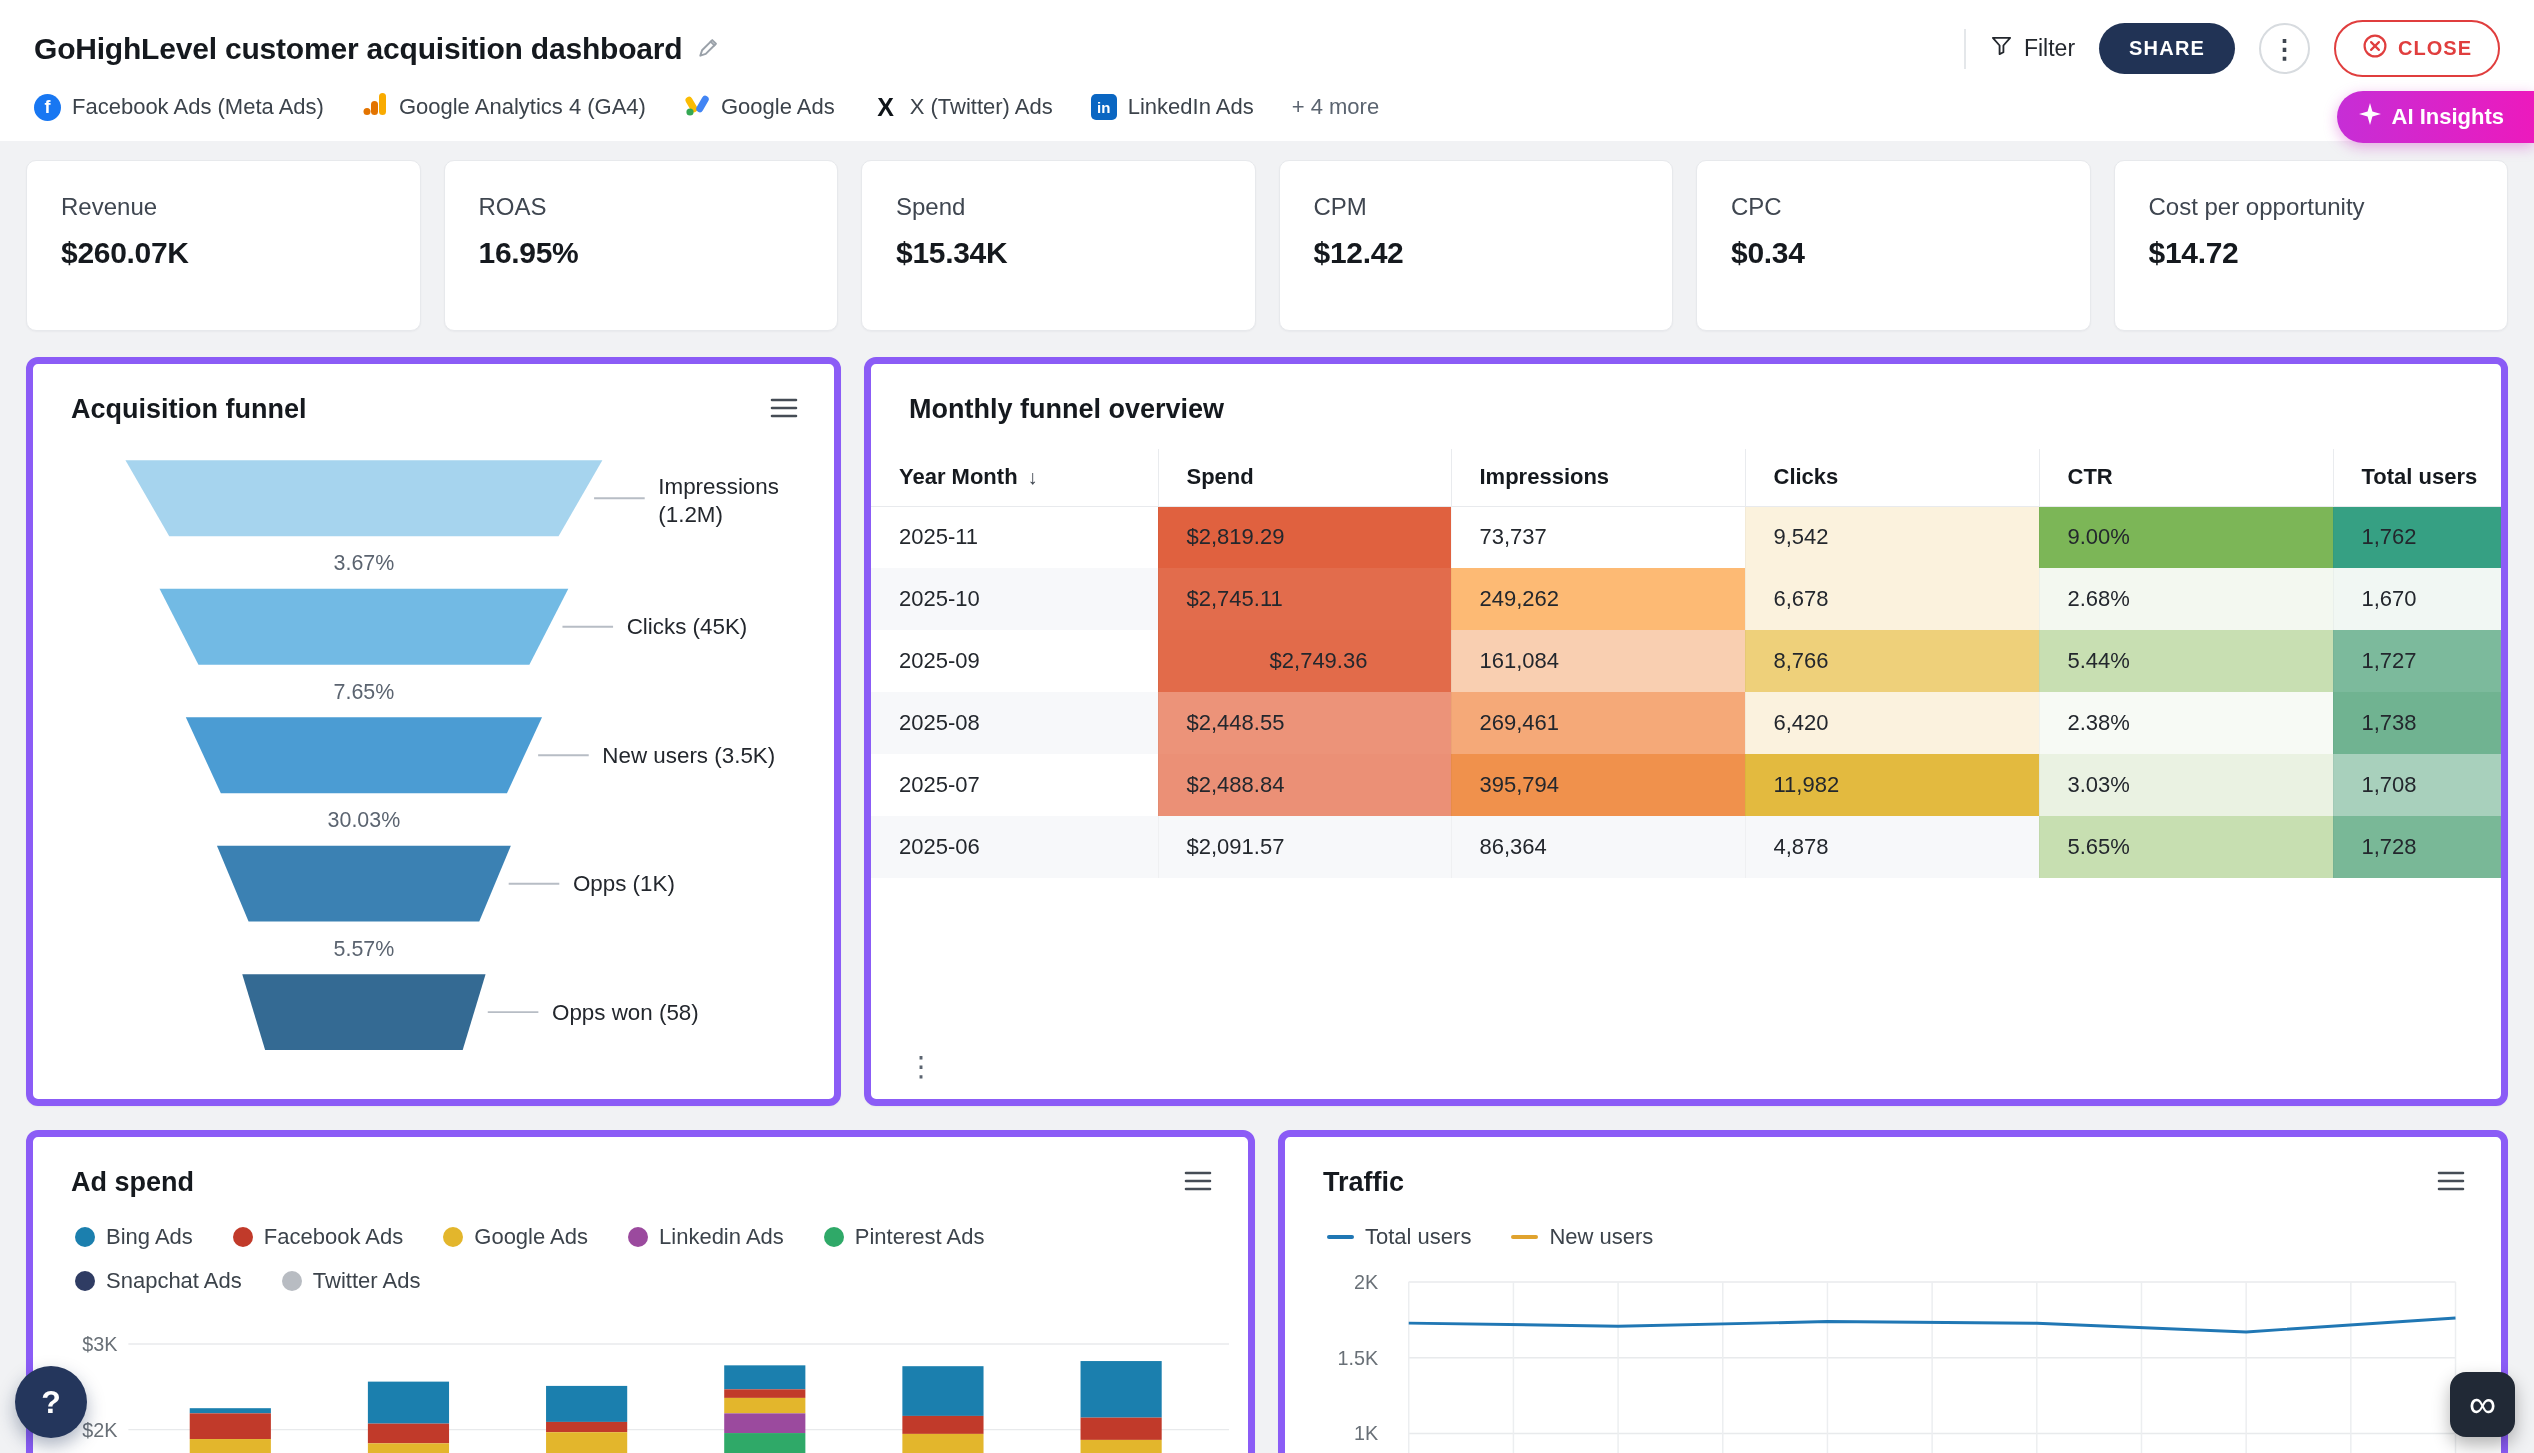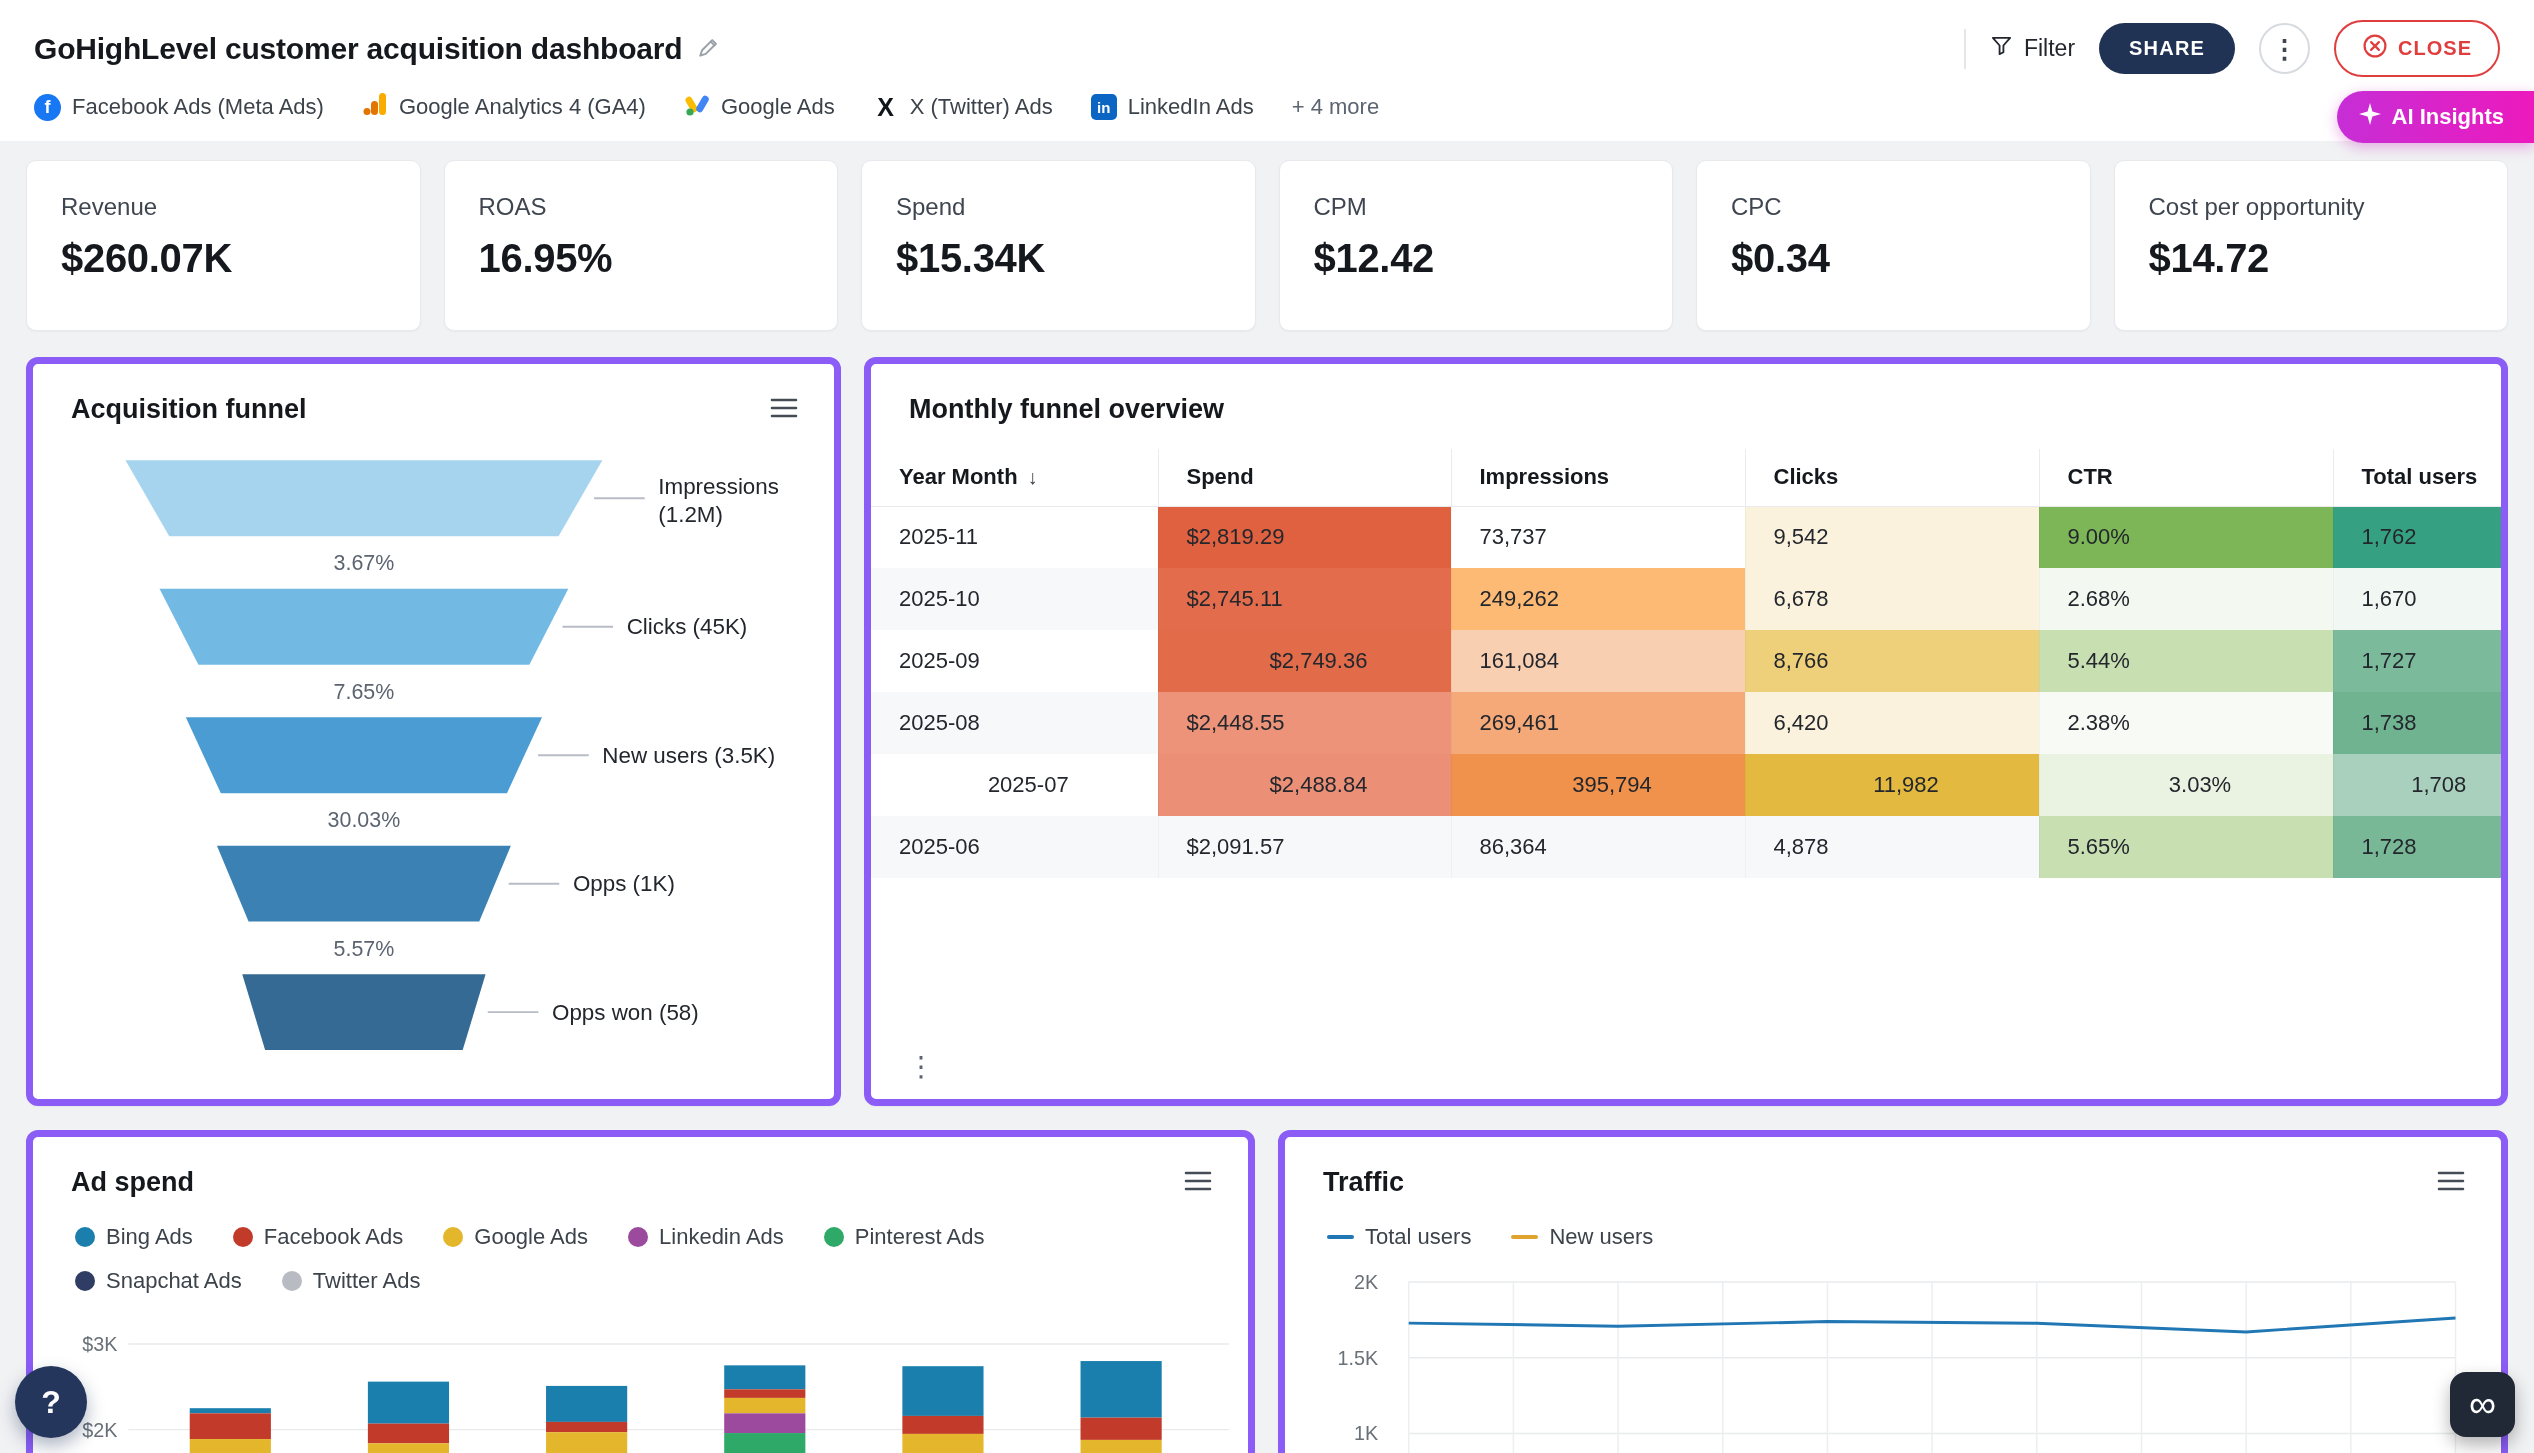--- a/index.html
+++ b/index.html
@@ -30,21 +30,21 @@
   .ai-insights { position:absolute; top:91px; right:0; z-index:20; display:flex; align-items:center; gap:11px;
     background:linear-gradient(90deg,#c62ed6,#ec1abd); color:#fff; border:none; font-family:inherit;
     font-size:22px; font-weight:600; padding:12px 30px 12px 22px; border-radius:26px 0 0 26px;
     box-shadow:0 4px 14px rgba(200,30,190,.35); cursor:pointer; }
 
   
   .main { padding:19px 26px 0 26px; }
   .kpi-grid { display:grid; grid-template-columns:repeat(6,1fr); gap:23px; margin-bottom:26px; }
   .kpi { background:#fff; border:1px solid #e7e9ec; border-radius:10px; padding:32px 34px; box-shadow:0 1px 2px rgba(16,24,40,.04); height:171px; }
   .kpi-label { font-size:24px; color:#3f4650; margin-bottom:15px; }
-  .kpi-value { font-size:40px; font-weight:800; color:#15191e; letter-spacing:-0.3px; }
+  .kpi-value { font-size:30px; font-weight:800; color:#15191e; letter-spacing:-0.3px; }
 
   .card { background:#fff; border:7px solid #8b5cf6; border-radius:12px; box-shadow:0 1px 2px rgba(16,24,40,.04); overflow:hidden; position:relative; }
   .card-head { display:flex; align-items:center; justify-content:space-between; padding:30px 36px 0 38px; }
   .card-title { font-size:27px; font-weight:700; color:#15191e; }
   .menu-btn { background:none; border:none; cursor:pointer; display:flex; align-items:center; }
 
   .row2 { display:grid; grid-template-columns:815px 1fr; gap:23px; margin-bottom:24px; height:749px; }
   .row3 { display:grid; grid-template-columns:1229px 1fr; gap:23px; height:634px; }
 
   .funnel-svg { display:block; margin:30px 0 0 0; width:100%; height:614px; overflow:visible; }
@@ -278,21 +278,21 @@
               <td style="background: rgb(124, 186, 156);">1,727</td>
             </tr>
             <tr style="background: rgb(247, 248, 250);">
               <td>2025-08</td>
               <td style="background: rgb(236, 147, 121);">$2,448.55</td>
               <td style="background: rgb(245, 169, 120);">269,461</td>
               <td style="background: rgb(251, 242, 222);">6,420</td>
               <td style="background: rgb(247, 250, 245);">2.38%</td>
               <td style="background: rgb(112, 179, 145);">1,738</td>
             </tr>
-            <tr style="background: rgb(255, 255, 255); text-align: center;">
+            <tr style="background: rgb(255, 255, 255);">
               <td>2025-07</td>
               <td style="background: rgb(235, 144, 118);">$2,488.84</td>
               <td style="background: rgb(240, 145, 76);">395,794</td>
               <td style="background: rgb(227, 186, 63);">11,982</td>
               <td style="background: rgb(234, 242, 226);">3.03%</td>
               <td style="background: rgb(168, 208, 188);">1,708</td>
             </tr>
             <tr style="background: rgb(247, 248, 250);">
               <td>2025-06</td>
               <td>$2,091.57</td>

